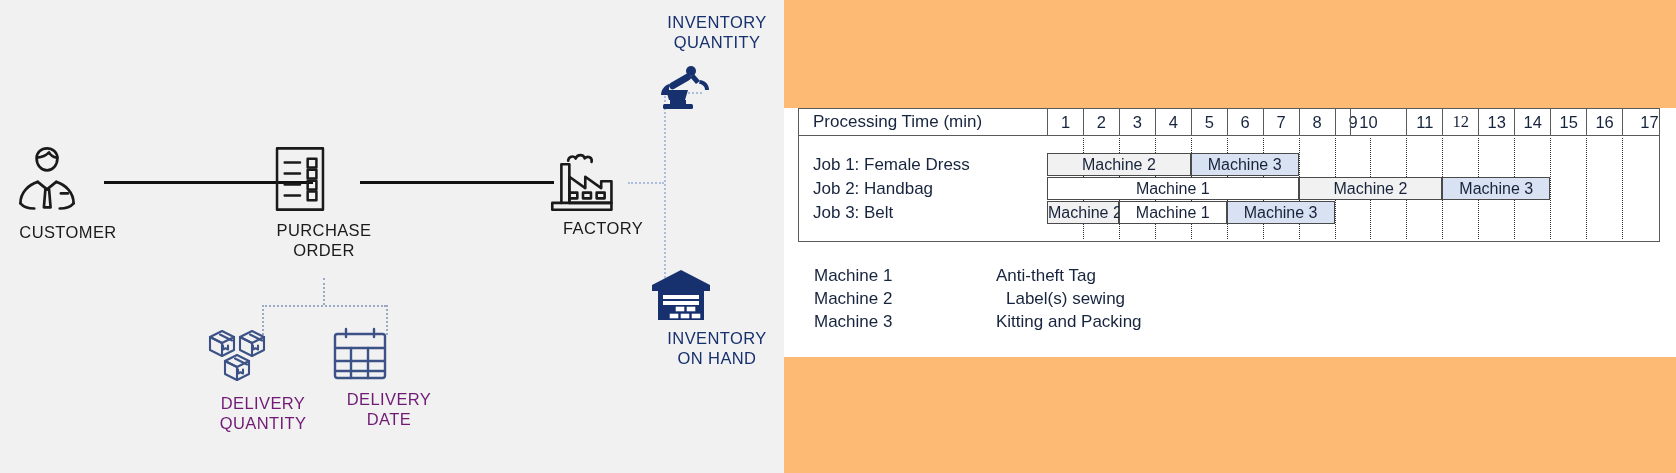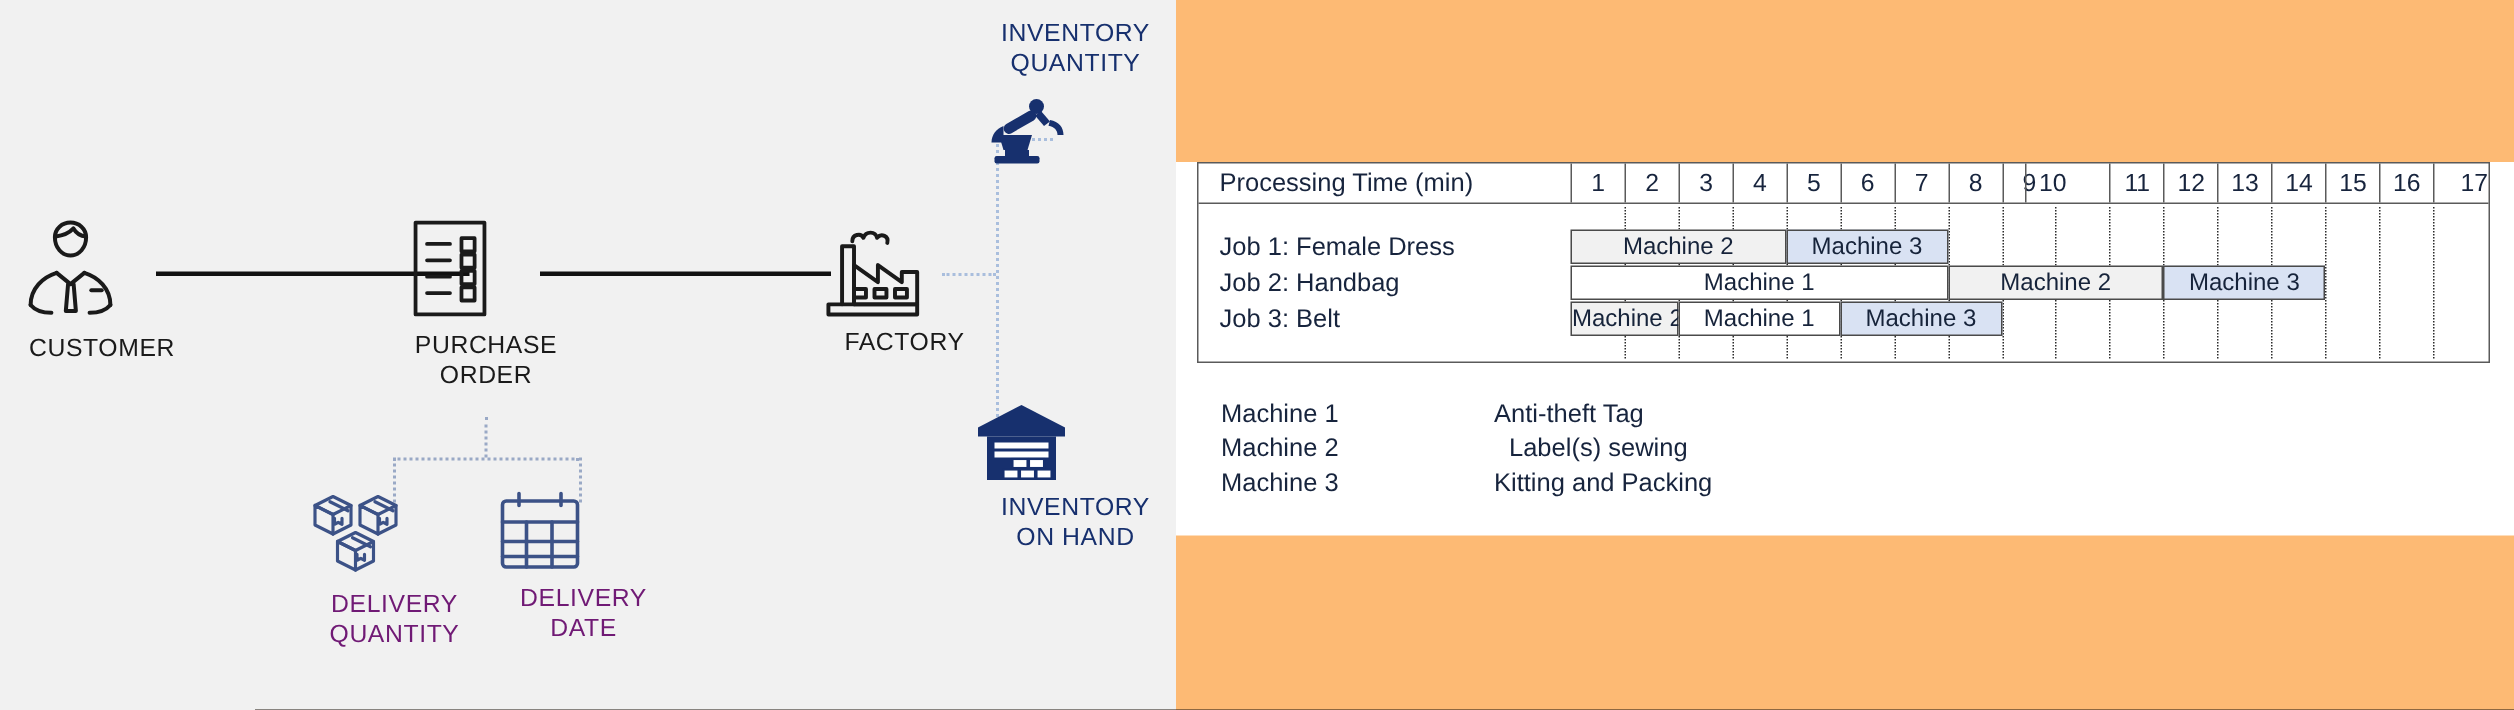--- a/index.html
+++ b/index.html
@@ -209,21 +209,21 @@
               <div class="tickcell" style="left: 283.941px; width: 35.9412px;">2</div>
               <div class="tickcell" style="left: 319.882px; width: 35.9412px;">3</div>
               <div class="tickcell" style="left: 355.824px; width: 35.9412px;">4</div>
               <div class="tickcell" style="left: 391.765px; width: 35.9412px;">5</div>
               <div class="tickcell" style="left: 427.706px; width: 35.9412px;">6</div>
               <div class="tickcell" style="left: 463.647px; width: 35.9412px;">7</div>
               <div class="tickcell" style="left: 499.588px; width: 35.9412px;">8</div>
               <div class="tickcell" style="left: 535.529px; width: 35.9412px;">9</div>
               <div class="tickcell" style="left: 551px; width: 35.9412px;">10</div>
               <div class="tickcell" style="left: 607.412px; width: 35.9412px;">11</div>
-              <div class="tickcell" style="left: 643.353px; width: 35.9412px;">12</div>
+              <div class="tickcell" style="left: 643.353px; width: 35.9412px; font-family: Liberation Serif, serif;">12</div>
               <div class="tickcell" style="left: 679.294px; width: 35.9412px;">13</div>
               <div class="tickcell" style="left: 715.235px; width: 35.9412px;">14</div>
               <div class="tickcell" style="left: 751.176px; width: 35.9412px;">15</div>
               <div class="tickcell" style="left: 787.118px; width: 35.9412px;">16</div>
               <div class="tickcell" style="left: 823.059px; width: 54px;">17</div>
             </div>
         </div>
         <div id="gridlines">
             <div class="gridline" style="left: 283.941px; top: 29px; height: 101px;"></div>
             <div class="gridline" style="left: 319.882px; top: 29px; height: 101px;"></div>

